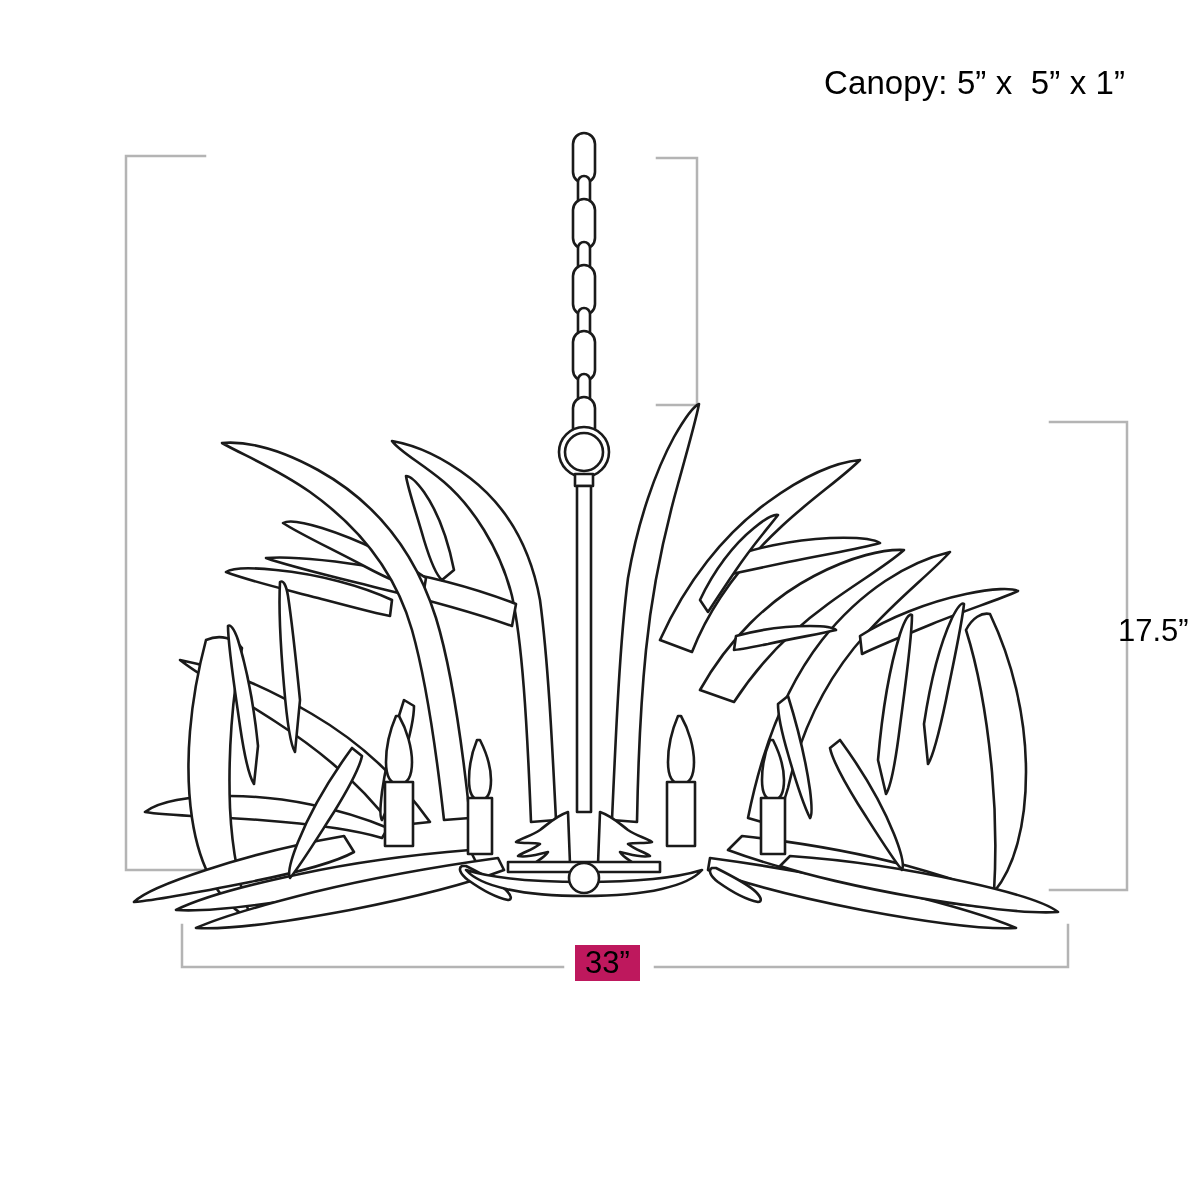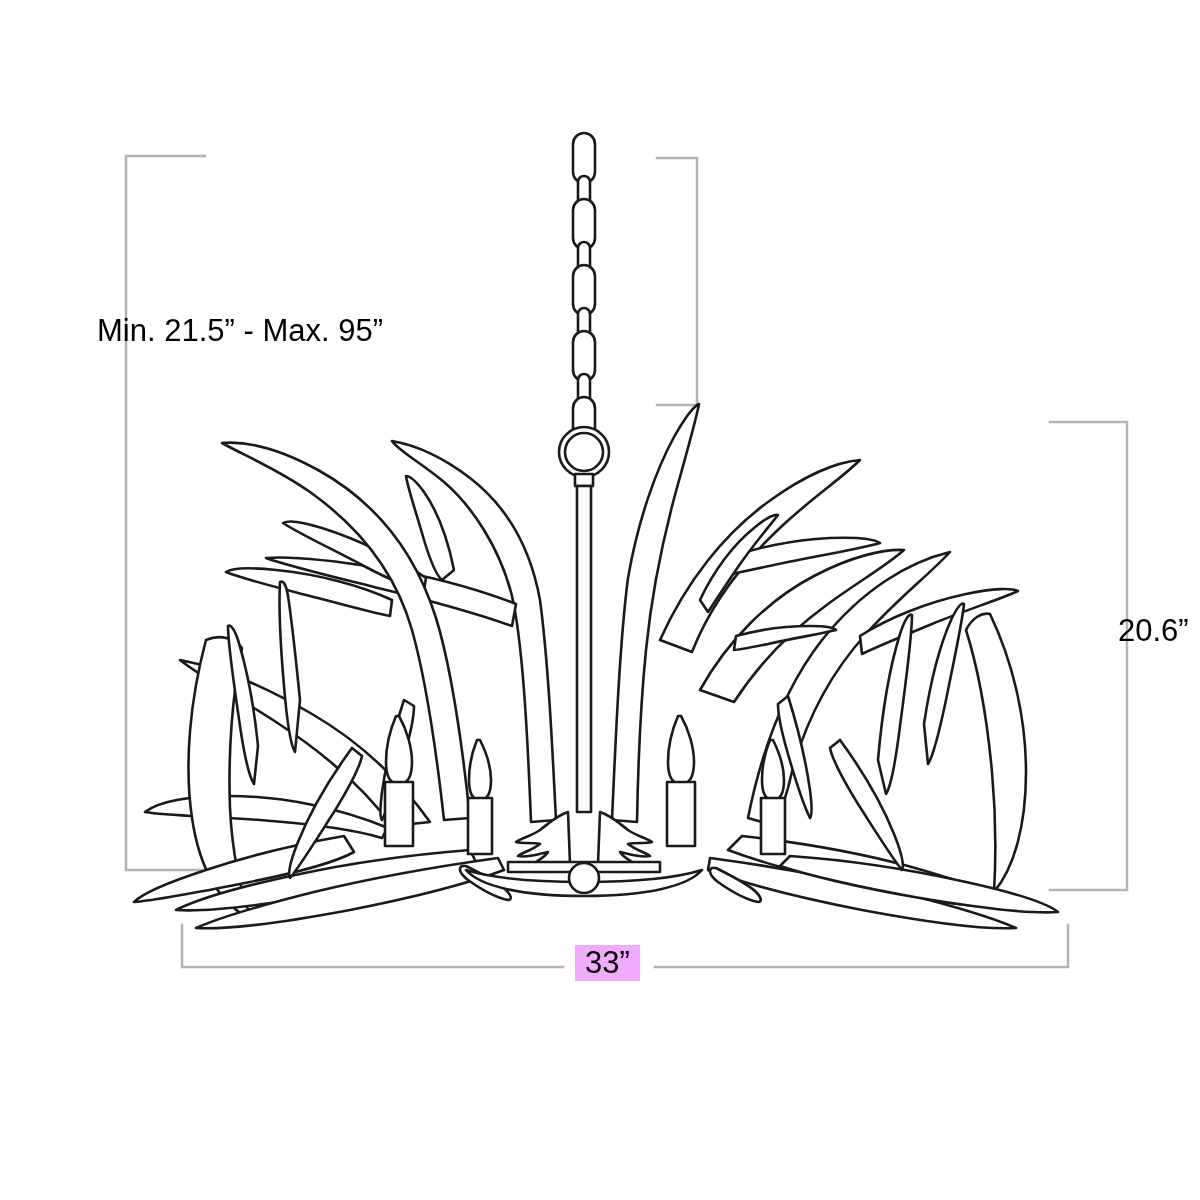--- a/index.html
+++ b/index.html
@@ -49,21 +49,21 @@
   }
   #label-height-range {
     left: 97px;
     top: 313px;
     font-size: 31px;
   }
   #label-diameter {
     left: 575px;
     top: 945px;
     font-size: 31px;
-    background: #f0abfc;
+    background: #be185d;
     padding: 0 10px;
   }
   #label-body-height {
     left: 1118px;
     top: 613px;
     font-size: 31px;
   }
 </style>
 </head>
 <body>
@@ -261,21 +261,21 @@
 
         <path d="M 466 870 C 480 886 520 896 584 896 C 648 896 688 886 702 870
                  C 676 878 634 882 584 882 C 534 882 492 878 466 870 Z"></path>
 
         <circle cx="584" cy="878" r="15"></circle>
       </g>
 
     </g>
   </svg>
 
-
-
-  <div class="dim-label" id="label-height-range">Min. 21.5” - Max. 95”</div>
-
-  <div class="dim-label" id="label-body-height">20.6”</div>
+  <div class="dim-label" id="label-canopy">Canopy: 5” x  5” x 1”</div>
+
+
+
+  <div class="dim-label" id="label-body-height">17.5”</div>
 
   <div class="dim-label" id="label-diameter">33”</div>
 
 </div>
 
 </body></html>

